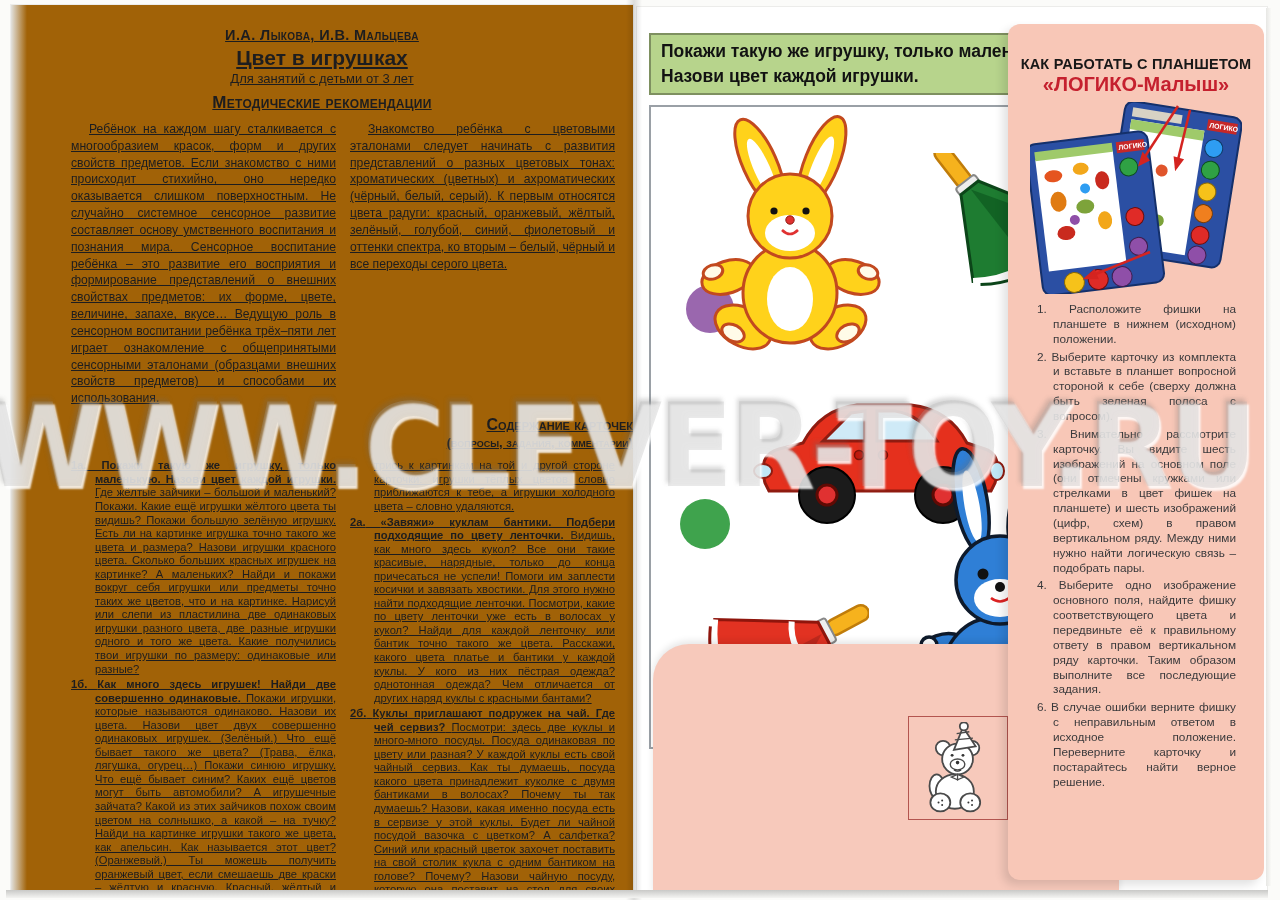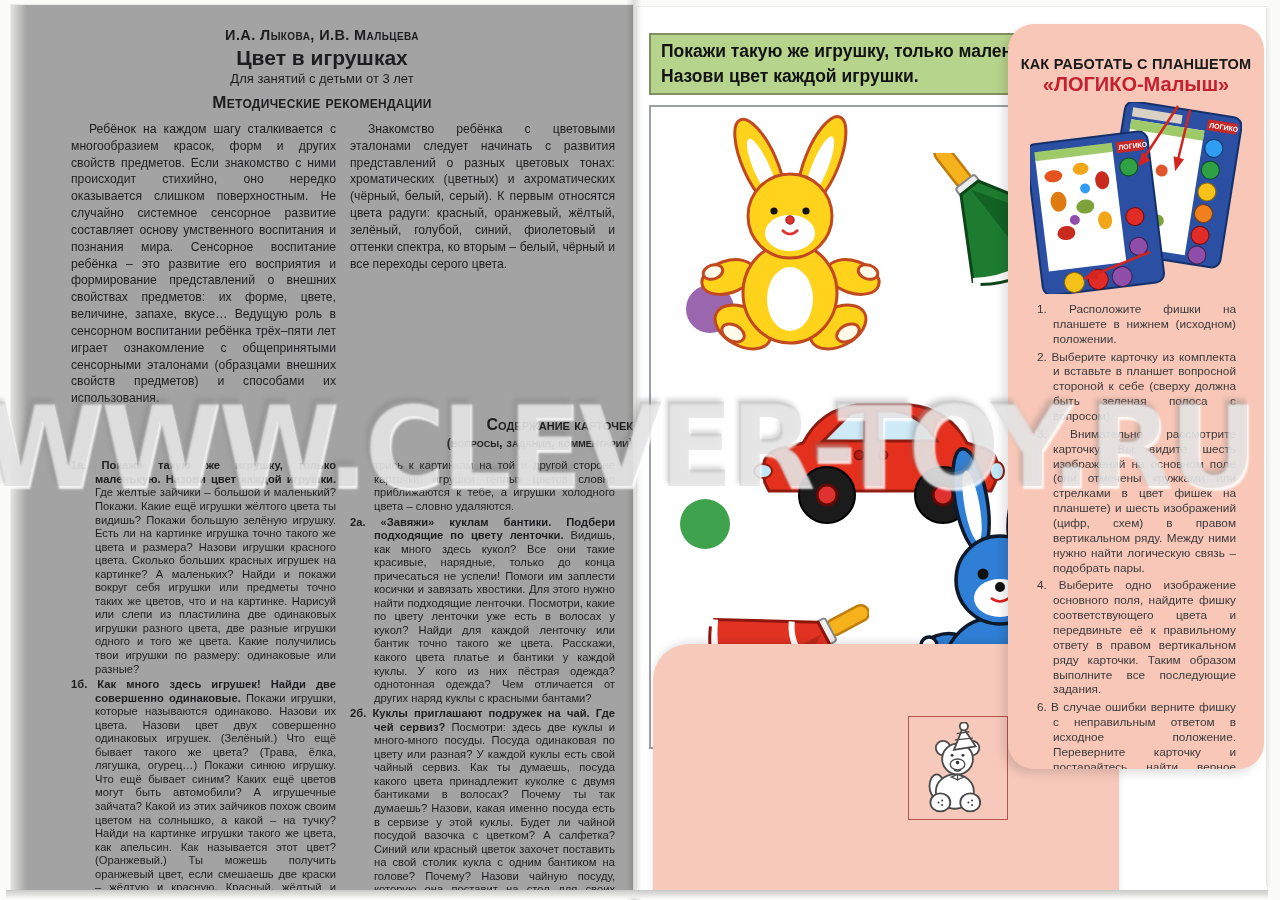--- a/index.html
+++ b/index.html
@@ -1,20 +1,20 @@
 <!DOCTYPE html>
 <html><head>
 <meta charset="utf-8">
 <style>
   html,body{margin:0;padding:0;background:#fbfbf9;}
   #stage{position:relative;width:1280px;height:900px;overflow:hidden;background:#fbfbf9;
          font-family:"Liberation Sans", sans-serif;color:#1d1d1f;}
   
-  .left-page{position:absolute;left:10px;top:4px;width:624px;height:890px;background:#a3a3a3;
-             border:1px solid #ececea;box-sizing:border-box;overflow:hidden;}
+  .left-page{position:absolute;left:10px;top:4px;width:624px;height:890px;background:#a16207;
+             border:1px solid #ececea;box-sizing:border-box;overflow:hidden;text-decoration:underline;}
   .left-page::before{content:"";position:absolute;left:0;top:0;width:16px;height:100%;
              background:linear-gradient(90deg,#e2e2df,rgba(255,255,255,0));}
   .lp-head{text-align:center;padding-top:22px;}
   .authors{font-size:14.5px;font-variant:small-caps;letter-spacing:.4px;font-weight:600;}
   .book-title{font-size:21px;font-weight:700;margin-top:3px;}
   .book-sub{font-size:13px;margin-top:1px;}
   .section-head{font-size:17px;font-variant:small-caps;font-weight:600;margin-top:7px;letter-spacing:.3px;}
   .cols{display:flex;gap:14px;padding:8px 18px 0 28px;margin-left:32px;}
   .col{width:287px;text-align:justify;font-size:12.2px;line-height:1.38;}
   .para{margin:0;text-indent:18px;}
@@ -35,22 +35,22 @@
         font-size:17.5px;font-weight:700;line-height:25px;color:#121212;overflow:hidden;white-space:nowrap;}
   .card{position:absolute;left:12px;top:98px;width:470px;height:644px;background:#fff;
         border:2px solid #9aa0a6;box-sizing:border-box;overflow:hidden;z-index:10;}
   .dot{position:absolute;border-radius:50%;}
   .toy{position:absolute;}
   .folder{position:absolute;left:16px;top:637px;width:466px;height:251px;background:#f7c9bb;
           border-radius:36px 10px 0 0;box-shadow:0 -3px 7px rgba(0,0,0,.10);z-index:20;}
   .bearbox{position:absolute;left:255px;top:72px;width:98px;height:102px;border:1.5px solid #b3554f;
            display:flex;align-items:center;justify-content:center;}
   
-  .panel{position:absolute;left:1008px;top:24px;width:256px;height:745px;background:#f8c7b7;
-         border-radius:26px;box-shadow:-5px 5px 10px rgba(0,0,0,.12);z-index:30;box-sizing:border-box;overflow:hidden;}
+  .panel{position:absolute;left:1008px;top:24px;width:256px;height:856px;background:#f8c7b7;
+         border-radius:12px;box-shadow:-5px 5px 10px rgba(0,0,0,.12);z-index:30;box-sizing:border-box;overflow:hidden;}
   .panel-title1{margin-top:32px;text-align:center;font-weight:700;font-size:14.5px;letter-spacing:.2px;color:#181818;}
   .panel-title2{text-align:center;font-weight:800;font-size:20px;color:#c5202e;margin-top:1px;}
   .tablets{display:block;margin:6px auto 0;}
   .steps{margin:8px 14px 0 15px;font-size:11.8px;line-height:1.26;color:#3a3a3c;text-align:justify;}
   .step{margin:0 14px 3px;padding-left:16px;text-indent:-16px;}
   .step .snum{font-weight:400;}
   
   .spine{position:absolute;left:626px;top:0;width:16px;height:900px;z-index:25;pointer-events:none;
          background:linear-gradient(90deg,rgba(0,0,0,0),rgba(0,0,0,.12) 50%,rgba(255,255,255,0));}
   .bottom-shadow{position:absolute;left:6px;top:890px;width:1262px;height:8px;z-index:40;

